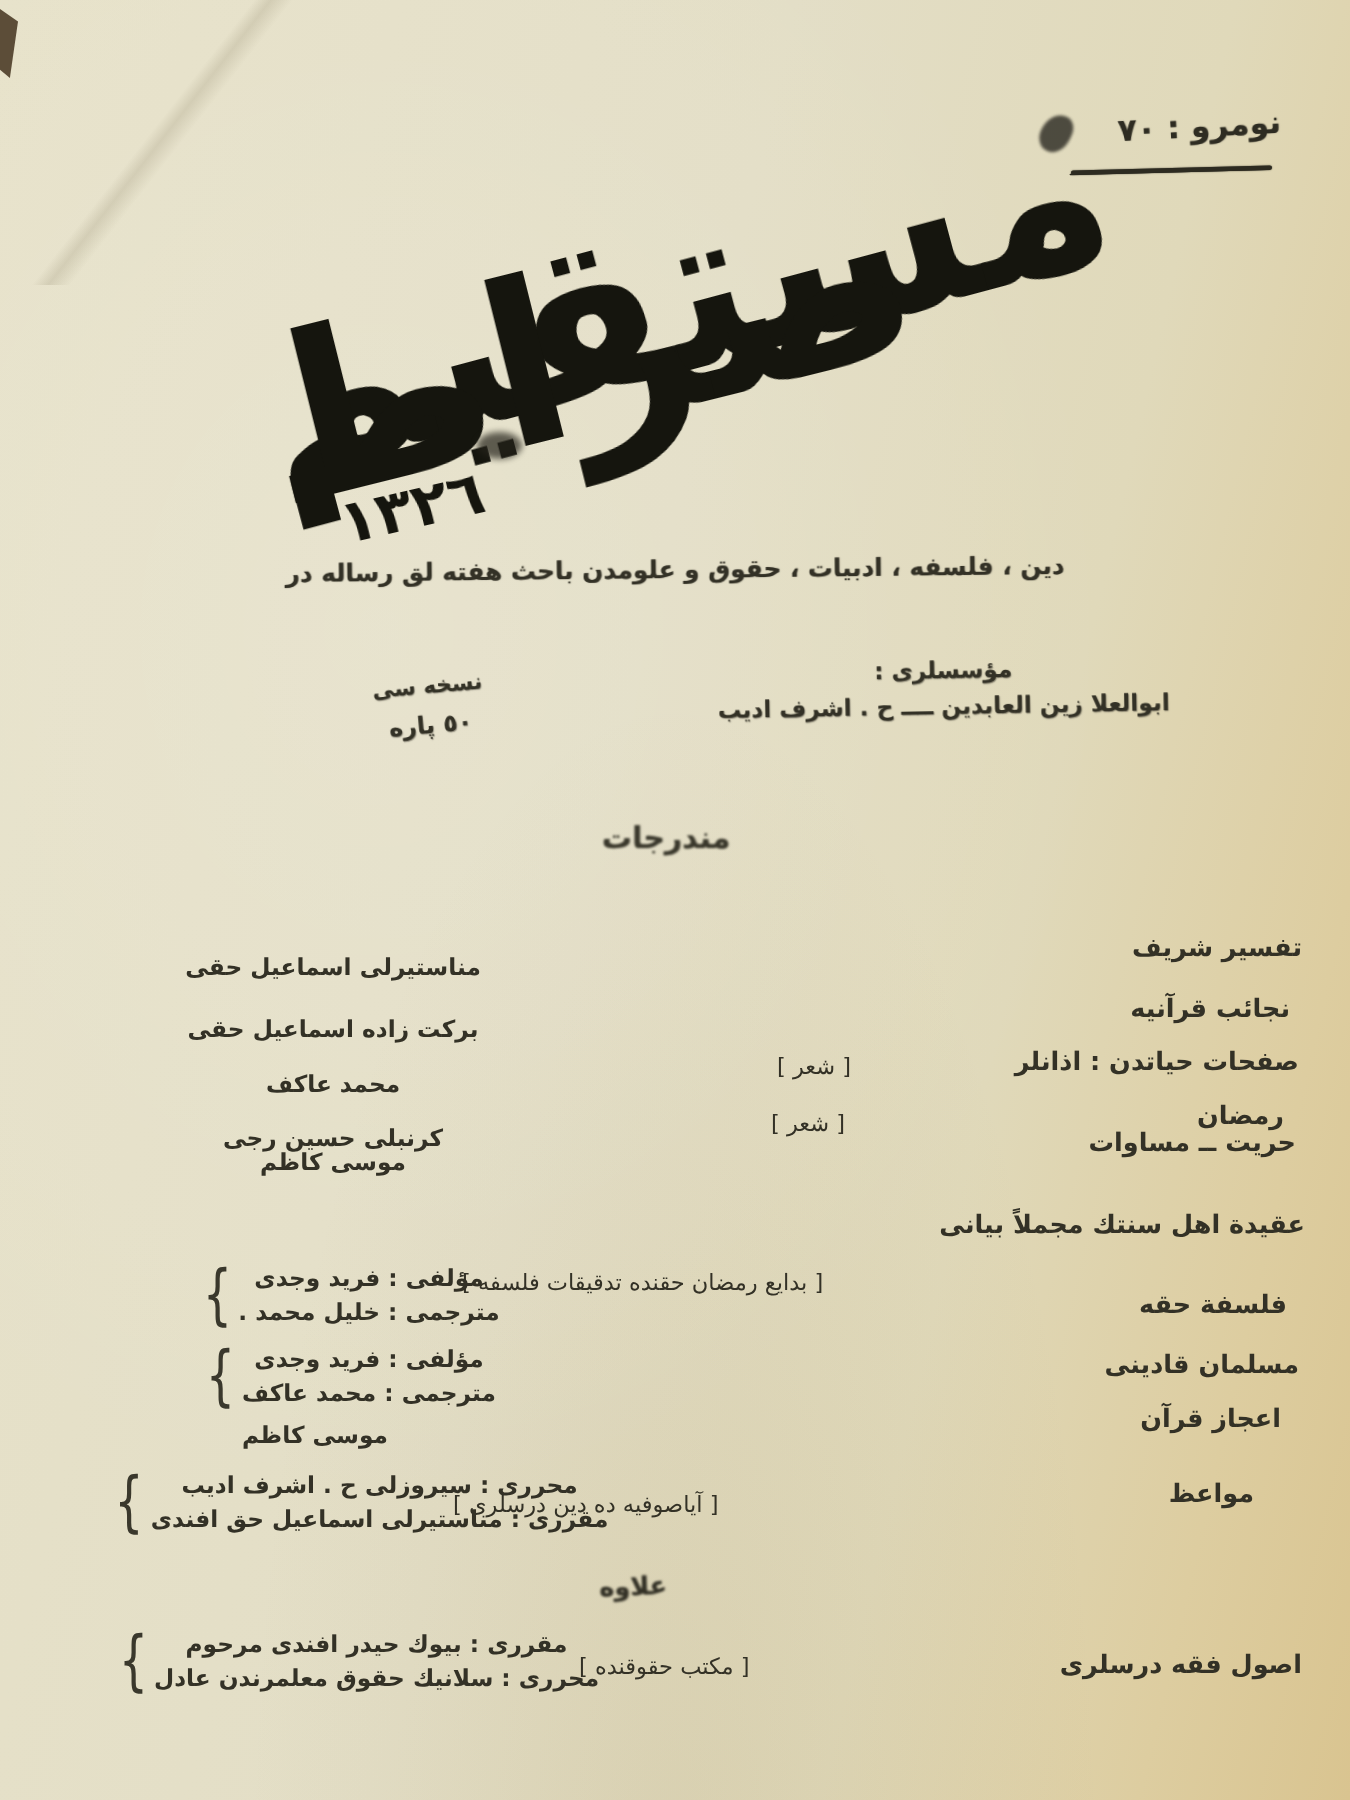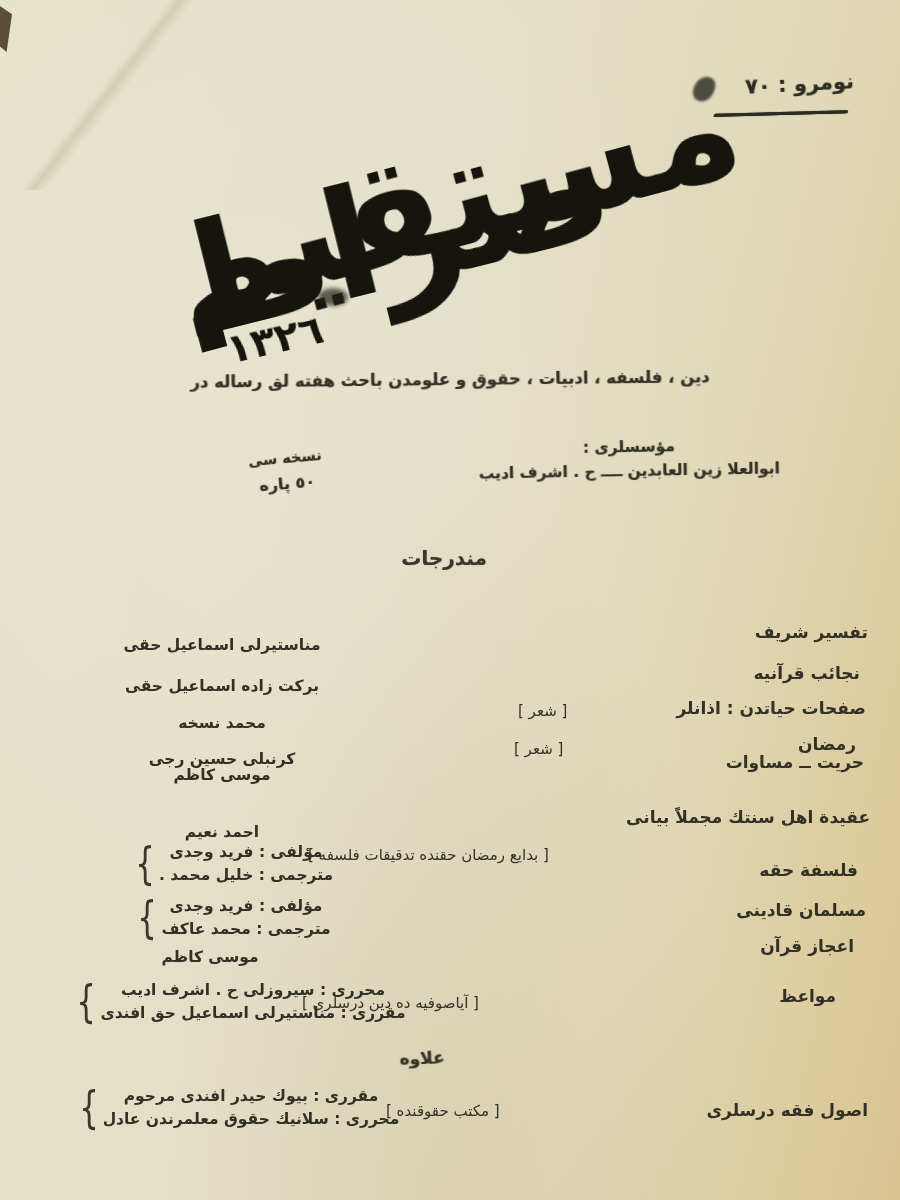--- a/index.html
+++ b/index.html
@@ -91,44 +91,41 @@
     <span class="t-title" style="--tr:12px;">نجائب قرآنيه</span>
     <div class="t-authors" style="--at:12px;">
         <div class="line">بركت زاده اسماعيل حقى</div>
       </div>
   </div>
 
   <div class="trow" style="top:698px;">
     <span class="t-title" style="--tr:6px;">صفحات حياتدن : اذانلر</span>
     <span class="t-note" style="--nl:478px;--nt:4px;">[ شعر ]</span>
     <div class="t-authors" style="--at:14px;">
-        <div class="line">محمد نسخه</div>
+        <div class="line">محمد عاكف</div>
       </div>
   </div>
 
   <div class="trow" style="top:734px;">
     <span class="t-title" style="--tr:16px;">رمضان</span>
     <span class="t-note" style="--nl:474px;--nt:6px;">[ شعر ]</span>
     <div class="t-authors" style="--at:14px;">
         <div class="line">كرنبلى حسين رجى</div>
       </div>
   </div>
 
   <div class="trow" style="top:752px;">
     <span class="t-title" style="--tr:8px;">حريت ــ مساوات</span>
     <div class="t-authors" style="--at:12px;">
         <div class="line">موسى كاظم</div>
       </div>
   </div>
 
   <div class="trow" style="top:807px;">
     <span class="t-title" style="--tr:2px;">عقيدة اهل سنتك مجملاً بيانى</span>
-    <div class="t-authors" style="--at:14px;">
-        <div class="line">احمد نعيم</div>
-      </div>
   </div>
 
   <div class="trow" style="top:838px;height:56px;">
     <span class="t-title" style="--tr:14px;--tt:22px;">فلسفة حقه</span>
     <span class="t-note" style="--nl:268px;--nt:8px;">[ بدايع رمضان حقنده تدقيقات فلسفه ]</span>
     <div class="t-authors authors-brace" style="--at:0px;--al:50px;--aw:280px;">
       <div>
         <div class="line">مؤلفى : فريد وجدى</div>
         <div class="line">مترجمى : خليل محمد .</div>
       </div>

